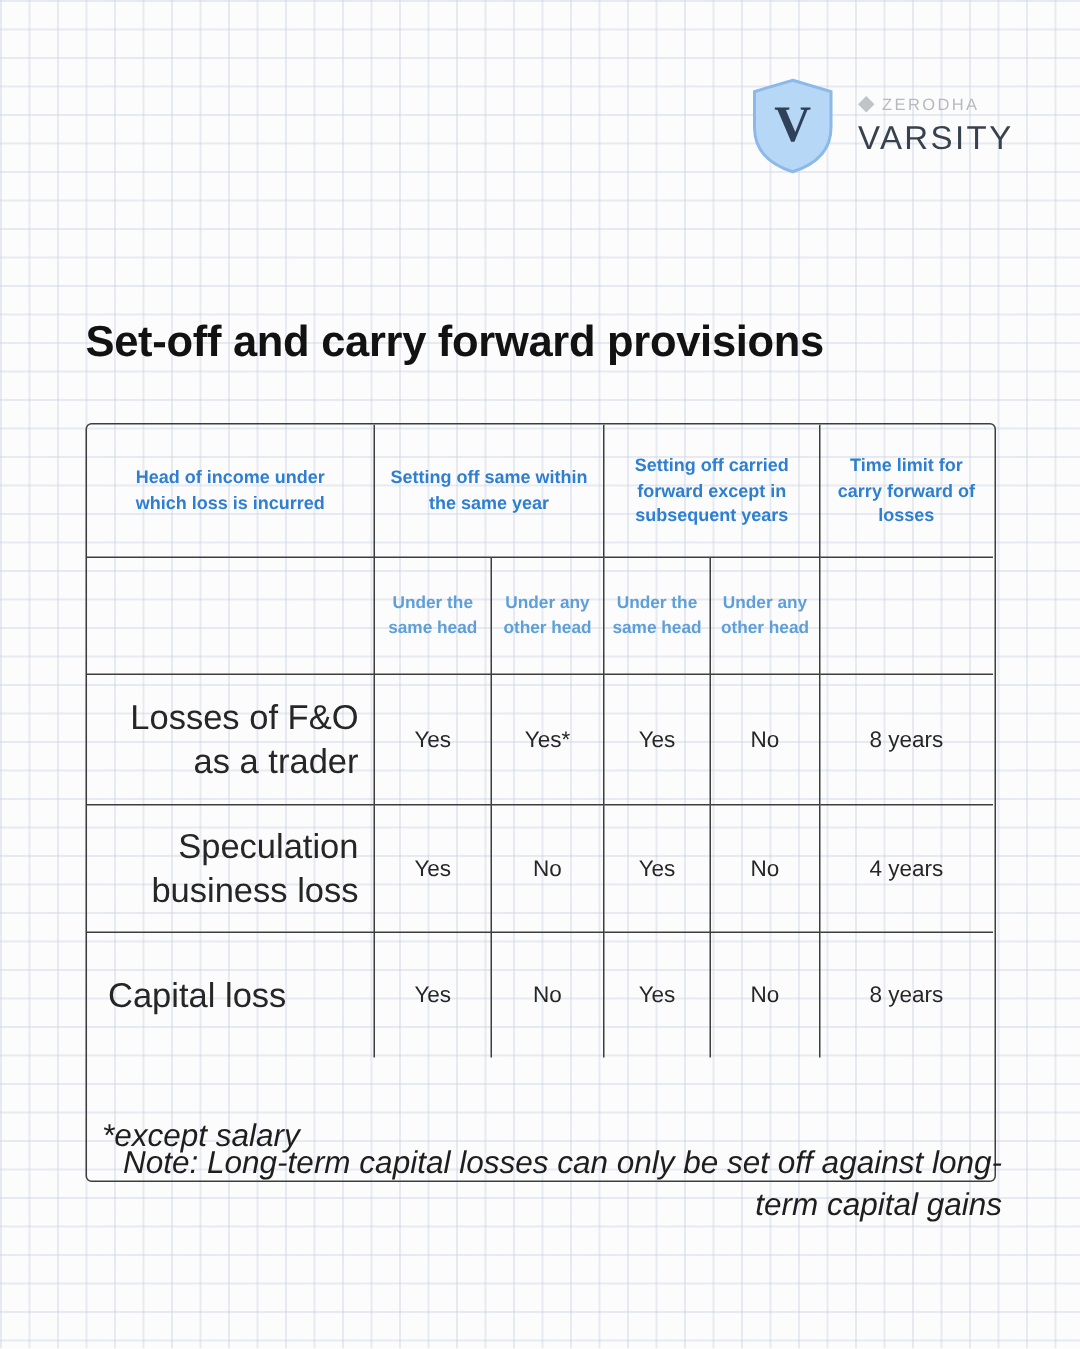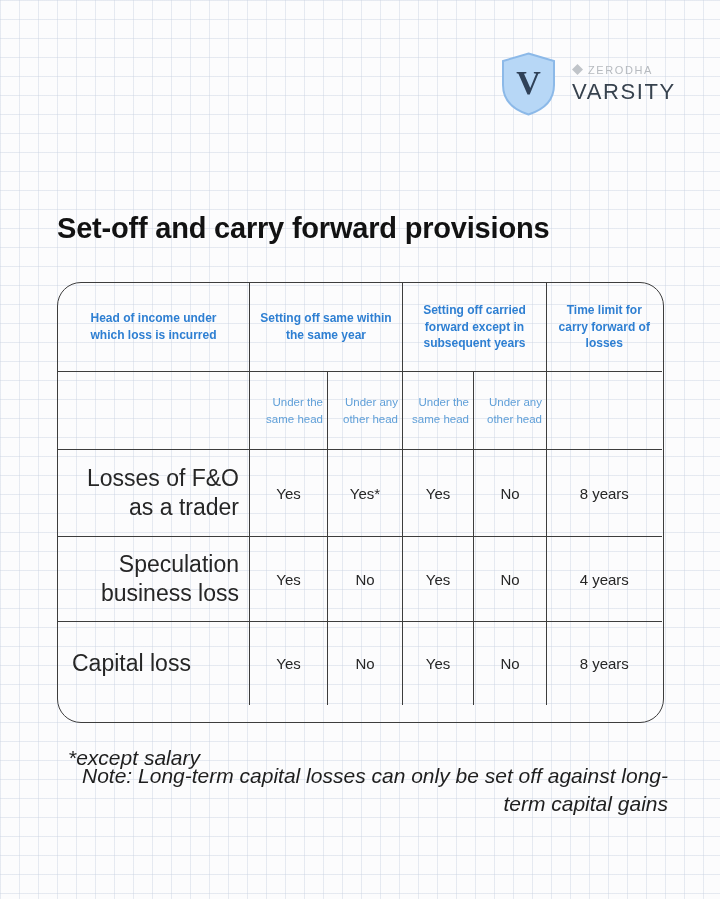--- a/index.html
+++ b/index.html
@@ -33,47 +33,46 @@
   
   .title{
     position:absolute;left:57px;top:212px;
     font-size:29px;font-weight:700;color:#121212;
     letter-spacing:-0.2px;white-space:nowrap;
   }
 
   
   .tbl{
     position:absolute;left:57px;top:282px;
-    width:607px;height:441px;
+    width:607px;height:506px;
     display:grid;
     grid-template-columns:192px 78px 75px 71px 73px 114.5px;
     grid-template-rows:89px 78px 87px 85px 83px;
     border:1.5px solid var(--bd);
-    border-radius:24px;
+    border-radius:4px;
     overflow:hidden;
   }
   .c{
     display:flex;align-items:center;justify-content:center;
     border-right:1.5px solid var(--bd);
     border-bottom:1.5px solid var(--bd);
     text-align:center;
   }
   .no-r{border-right:none;}
   .no-b{border-bottom:none;}
   .span2{grid-column:span 2;}
   .ghead{
     color:var(--header-blue);font-weight:700;font-size:12px;line-height:1.4;
     padding:0 6px;
   }
   .ghead.first{padding:0 18px;}
   .ghead.last{padding:0 11px;}
   .subhead{
-    color:var(--subheader-blue);font-weight:400;font-size:11.5px;line-height:1.45;
+    color:var(--subheader-blue);font-weight:700;font-size:11.5px;line-height:1.45;
     padding:0 4px;
-    text-align:right;
   }
   .rowlabel{
     justify-content:flex-start;text-align:right;
     padding-left:14px;padding-right:10px;
     font-size:23px;color:var(--ink);line-height:1.25;
   }
   .val{font-size:15px;color:var(--ink);}
 
   
   .fn-asterisk{

